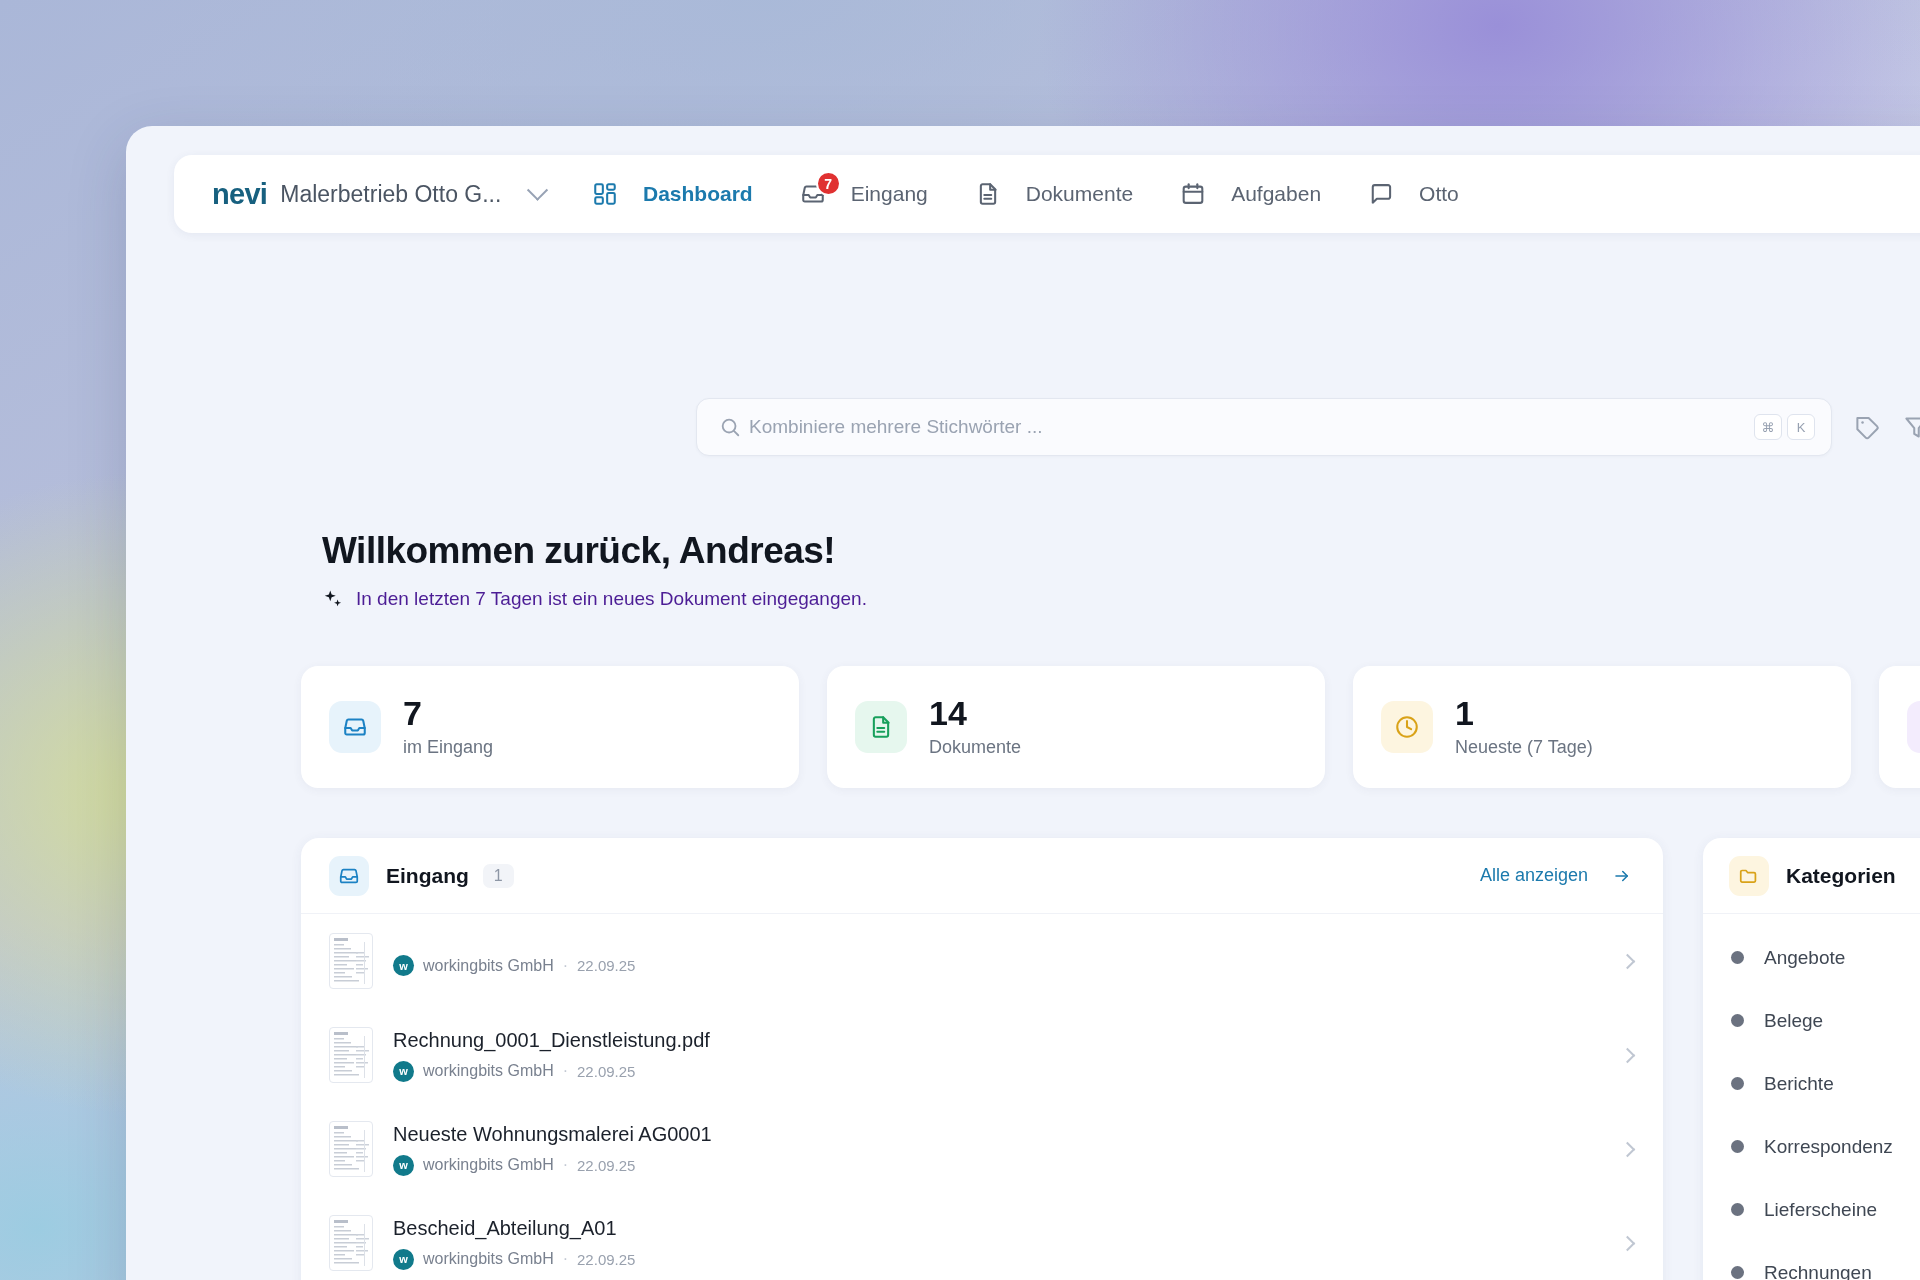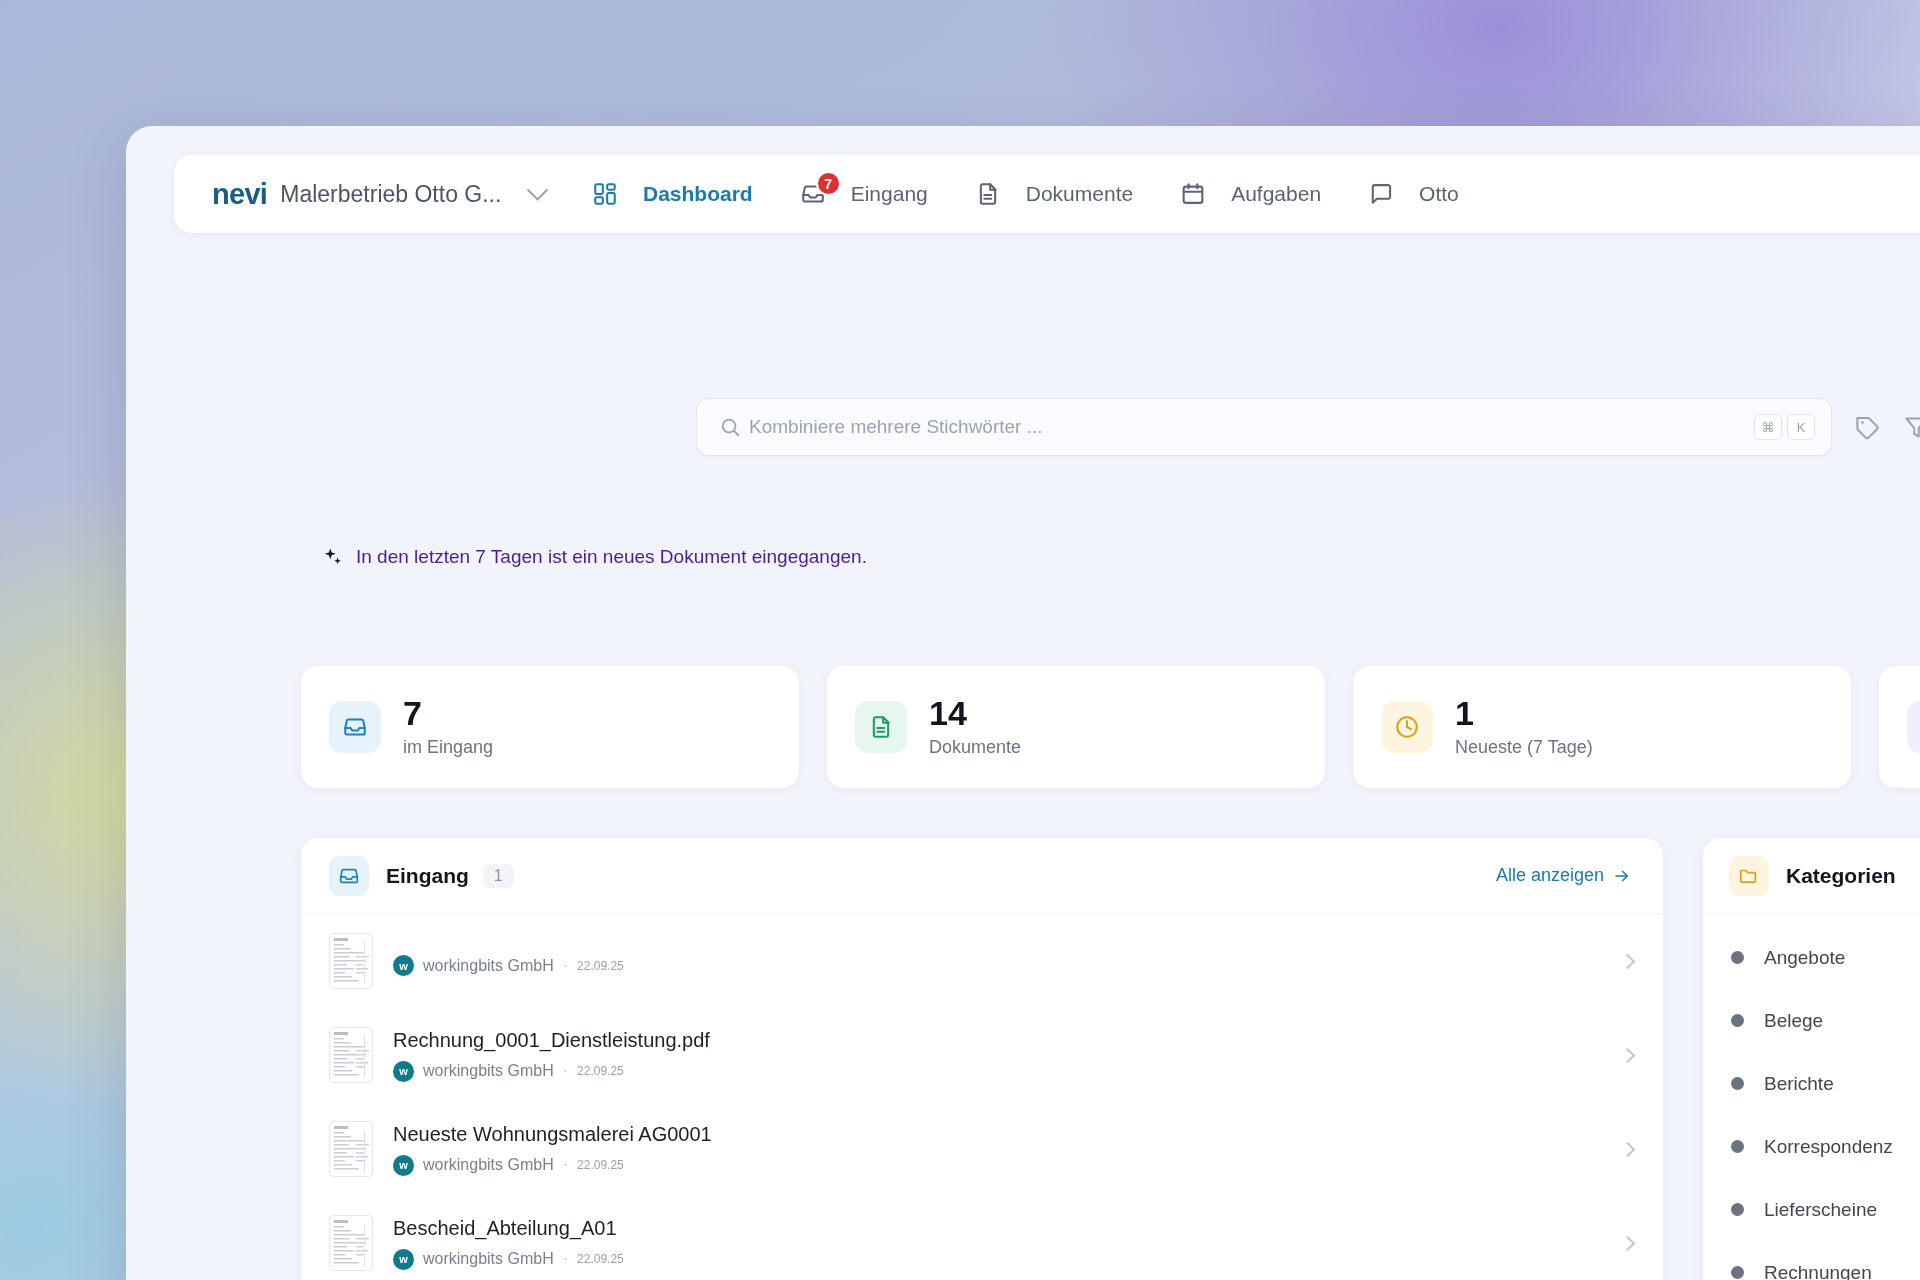--- a/index.html
+++ b/index.html
@@ -227,21 +227,21 @@
     background: #f2f4f8;
     color: #8d96a5;
     border-radius: 7px;
     font-size: 16px;
     padding: 3px 11px;
   }
   .ph-link {
     margin-left: auto;
     font-size: 18px;
     color: #1c7aad;
-    display: flex; align-items: center; gap: 9px;
+    display: flex; align-items: center; gap: 25px;
   }
 
   .doc-row {
     height: 94px;
     display: flex;
     align-items: center;
     padding: 0 30px 0 28px;
     gap: 20px;
   }
   .thumb {
@@ -261,21 +261,21 @@
     border-radius: 50%;
     background: #117a8b;
     color: #fff;
     font-size: 11px;
     font-weight: 700;
     display: flex; align-items: center; justify-content: center;
     flex: none;
   }
   .doc-src { font-size: 16px; color: #79818f; }
   .dot { color: #c3c9d3; font-size: 16px; }
-  .doc-date { font-size: 12px; color: #99a1ae; }
+  .doc-date { font-size: 15px; color: #99a1ae; }
   .rowchev { width: 11px; height: 11px; border-right: 2.2px solid #c0c7d2; border-top: 2.2px solid #c0c7d2; transform: rotate(45deg); flex: none; }
 
   #cat-panel {
     width: 380px;
     background: #fff;
     border-radius: 18px;
     box-shadow: 0 2px 12px rgba(60,70,110,0.07);
     overflow: hidden;
     flex: none;
   }
@@ -366,20 +366,21 @@
     </span>
     <span class="toolicon">
       <svg viewBox="0 0 24 24" fill="none" stroke="#9aa3b2" stroke-width="1.8" stroke-linejoin="round">
         <path d="M3 4h18l-7 8.5V20l-4-2.3v-5.2L3 4Z"></path>
       </svg>
     </span>
 
   </div>
 
   <div id="welcome">
+    <h1>Willkommen zurück, Andreas!</h1>
     <div id="subline">
       <span style="width:22px;height:22px;flex:none">
         <svg viewBox="0 0 24 24" fill="#11161f">
           <path d="M9 2.6 10.5 7 15 8.5 10.5 10 9 14.4 7.5 10 3 8.5 7.5 7 9 2.6Z"></path>
           <path d="M17 12.5 18 15.2 20.8 16.2 18 17.2 17 20 16 17.2 13.2 16.2 16 15.2 17 12.5Z"></path>
         </svg>
       </span>
       <span>In den letzten 7 Tagen ist ein neues Dokument eingegangen.</span>
     </div>
   </div>

